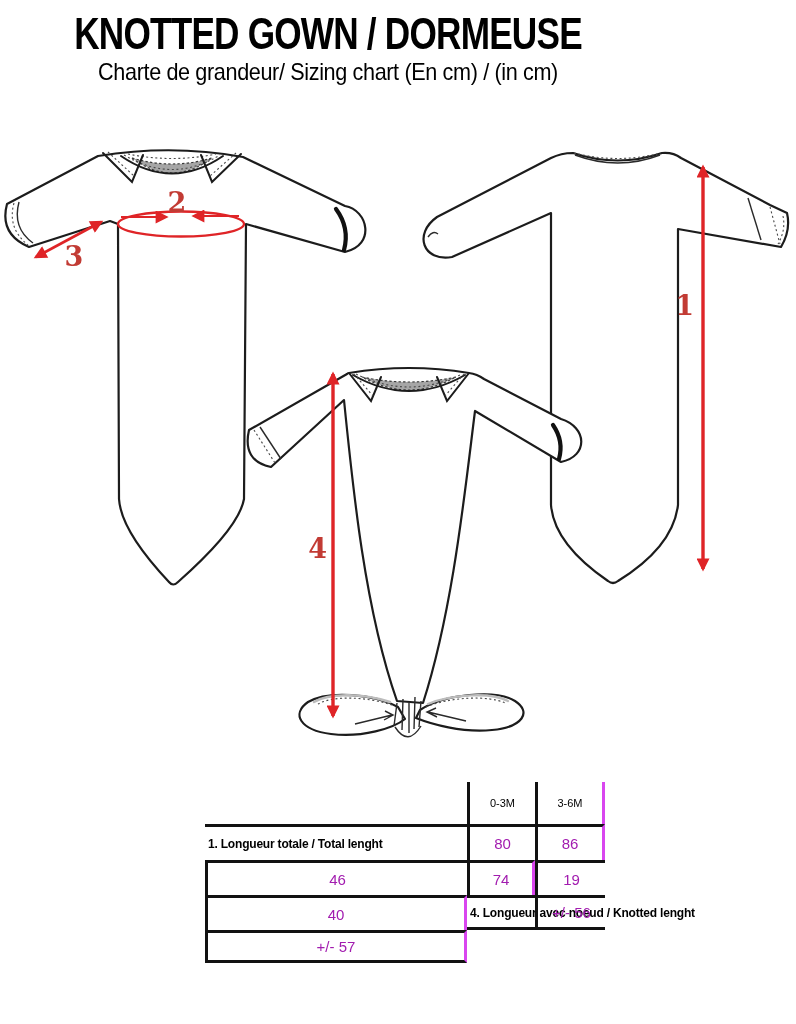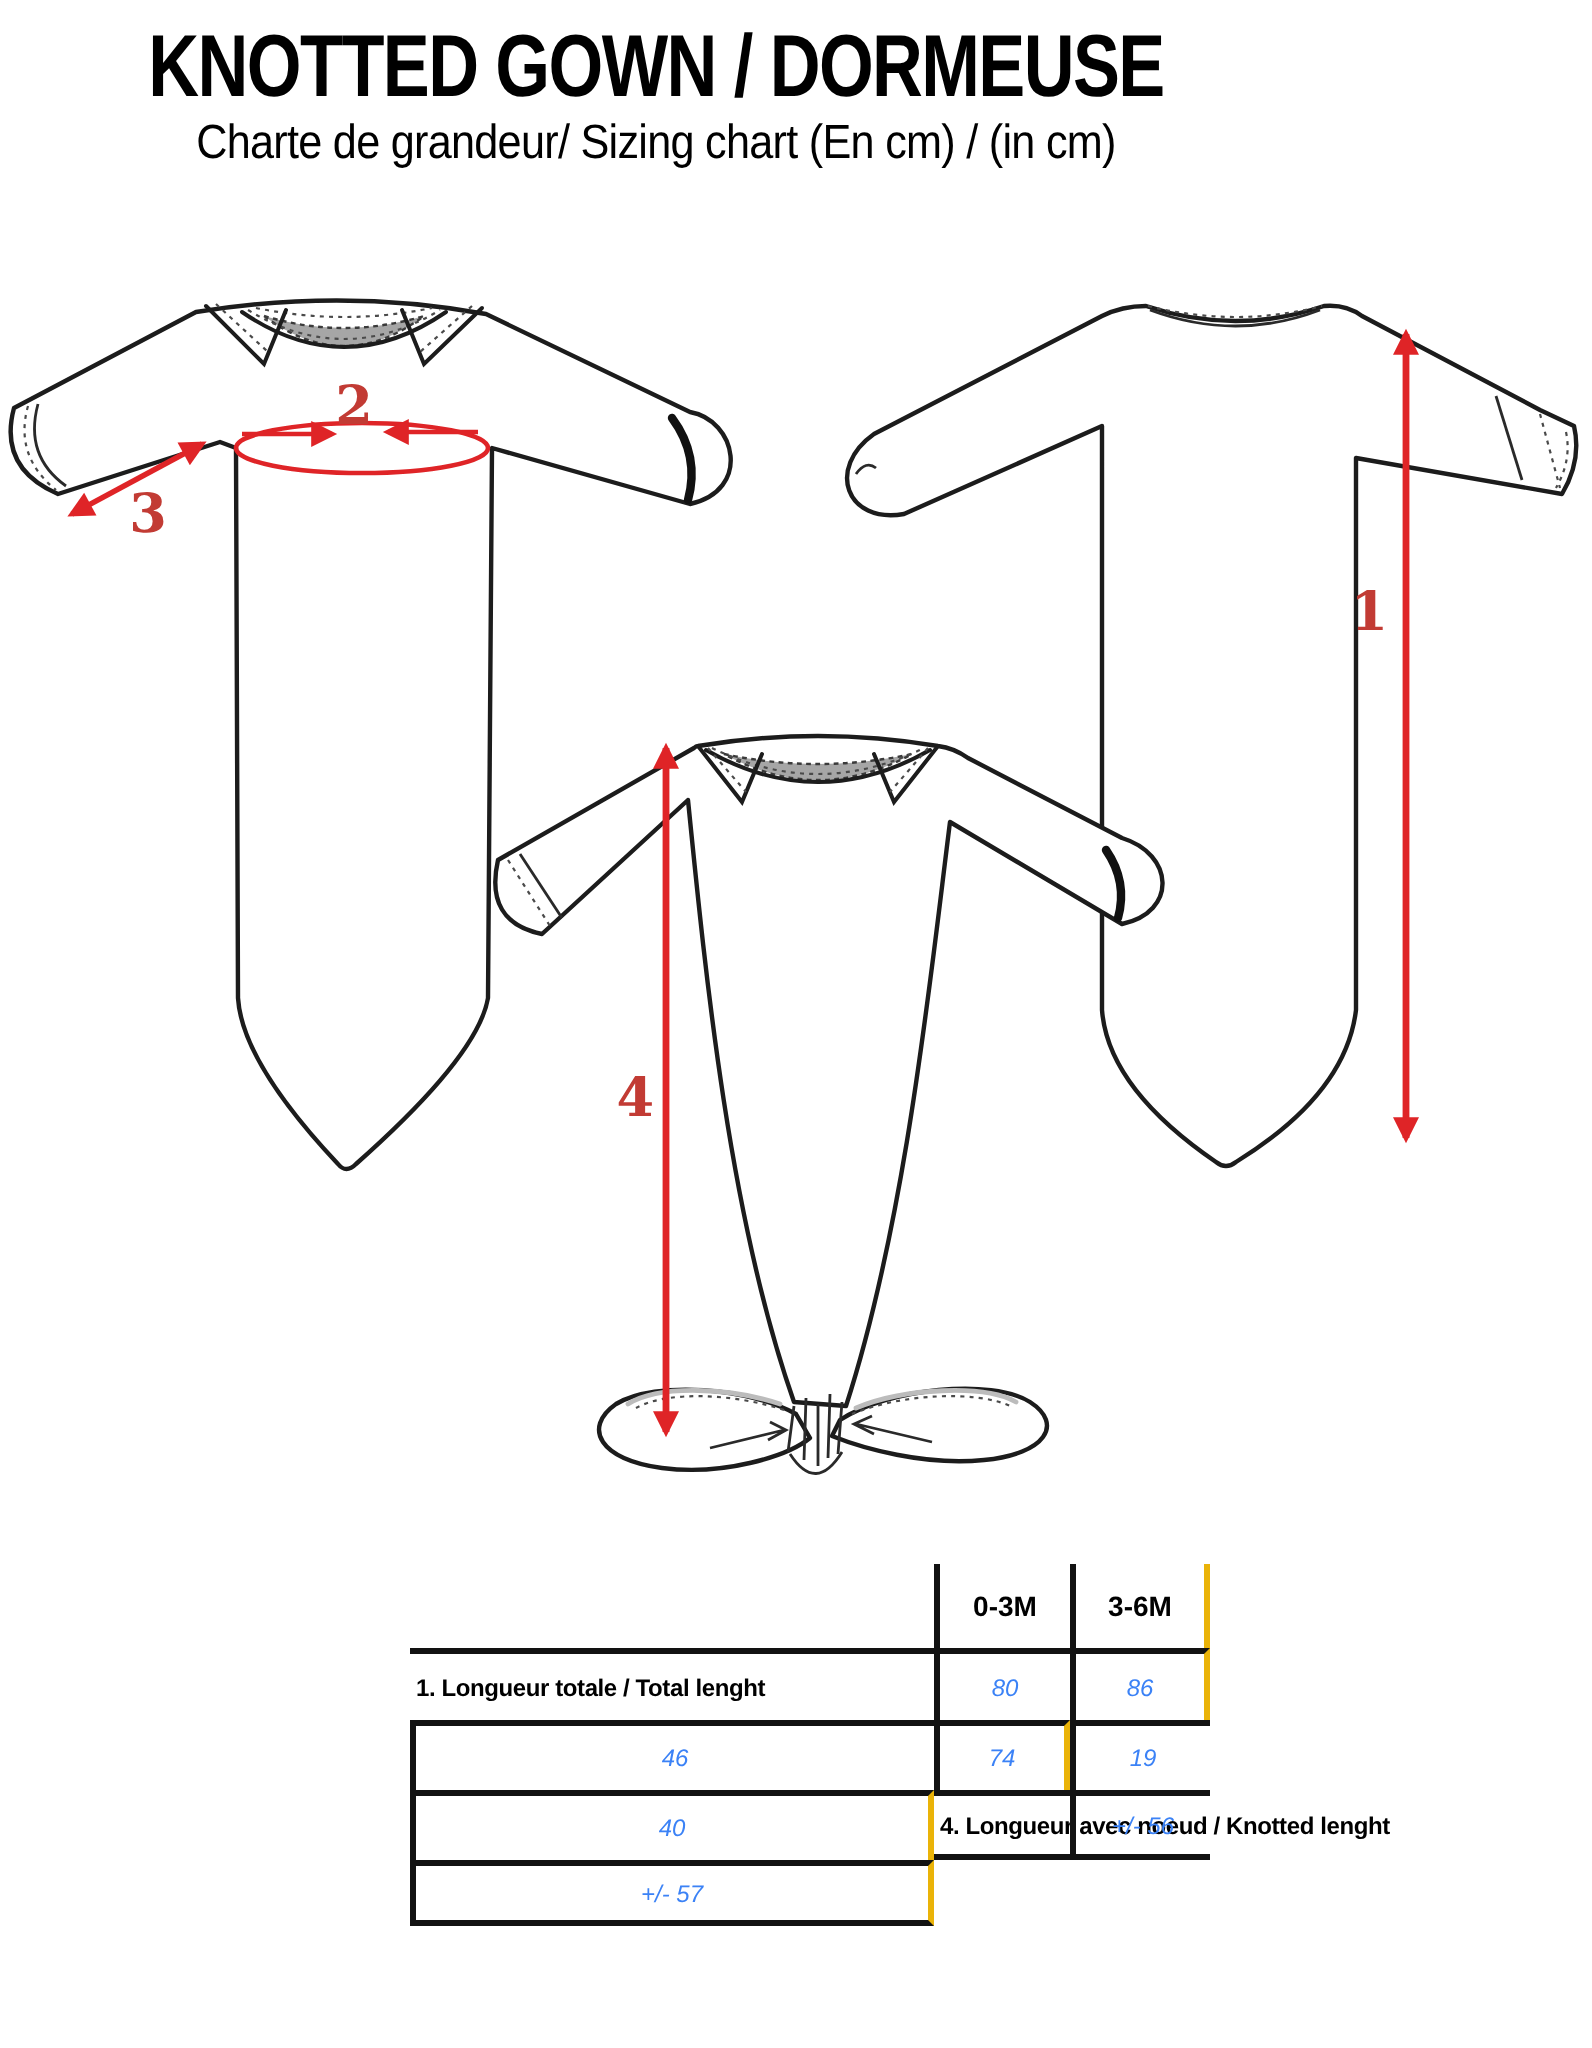--- a/index.html
+++ b/index.html
@@ -19,24 +19,24 @@
   .neckfill{fill:#a6a6a6;stroke:#3a3a3a;stroke-width:1.2;stroke-dasharray:2.4 2.2;}
   .cuffblack{fill:none;stroke:#111;stroke-width:4.2;stroke-linecap:round;}
   .redline{fill:none;stroke-linecap:butt;}
   .ann-num{font-family:"DejaVu Serif",serif;font-weight:700;font-size:27px;}
   
   .size-table{position:absolute;left:205px;top:782px;display:grid;
       grid-template-columns:262px 68px 70px;
       grid-template-rows:42px 36px 35px 35px 33px;}
   .tc{display:flex;align-items:center;font-size:12px;}
   .lbl{font-weight:700;letter-spacing:-0.2px;white-space:nowrap;padding-left:3px;}
-  .val{justify-content:center;font-weight:400;color:#3b82f6;font-size:12px;font-style:italic;}
-  .thd{justify-content:center;font-weight:700;font-size:14px;text-align:right;}
+  .val{justify-content:center;font-weight:400;color:#a21caf;font-size:15px;}
+  .thd{justify-content:center;font-weight:400;font-size:11px;text-align:right;}
   .b-l{border-left:3px solid #121212;}
-  .b-r{border-right:3px solid #eab308;}
+  .b-r{border-right:3px solid #d946ef;}
   .b-t{border-top:3px solid #121212;}
   .b-b{border-bottom:3px solid #121212;}
 </style>
 </head>
 <body>
 
 <div class="page">
 
   <svg class="diagram" viewBox="0 0 796 1024" xmlns="http://www.w3.org/2000/svg">
     <defs>

